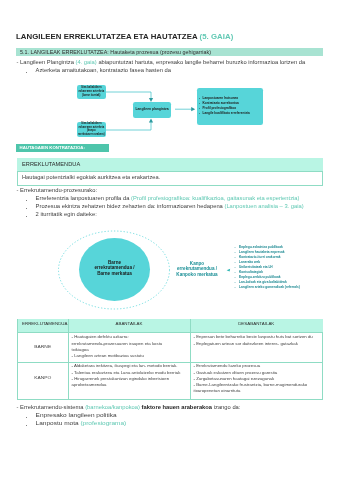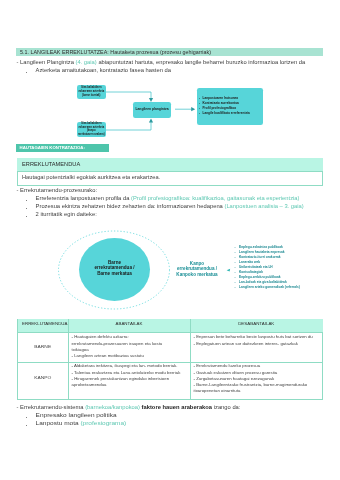--- a/index.html
+++ b/index.html
@@ -86,20 +86,21 @@
   #s1line1{left:16.5px;top:60.8px;}
   #s1dot1{left:26.2px;top:71.6px;}
   #s1line2{left:35.6px;top:68.8px;}
   #band1lbl{left:20px;top:50.1px;font-size:5.4px;transform:scaleY(0.82);transform-origin:left top;}
 </style>
 </head>
 <body>
 
 <div class="page">
 
+  <div class="doc-title"><span>LANGILEEN ERREKLUTATZEA ETA HAUTATZEA </span><span class="accent">(5. GAIA)</span></div>
 
   <div class="band" id="band1"></div>
   <div class="band-label" id="band1lbl">5.1. LANGILEAK ERREKLUTATZEA: Hautaketa prozesua (prozesu gehigarriak)</div>
 
   <div class="txt" id="s1line1"><span>- Langileen Plangintza </span><span class="g">(4. gaia)</span><span> abiapuntutzat hartuta, enpresako langile beharrei buruzko informazioa lortzen da</span></div>
   <div class="dot" id="s1dot1"></div>
   <div class="txt" id="s1line2">Azterketa amaitutakoan, kontratazio fasea hasten da</div>
 
   <svg class="chart" width="340" height="480">
     <g stroke="#43c3c9" fill="none" stroke-width="0.75">

